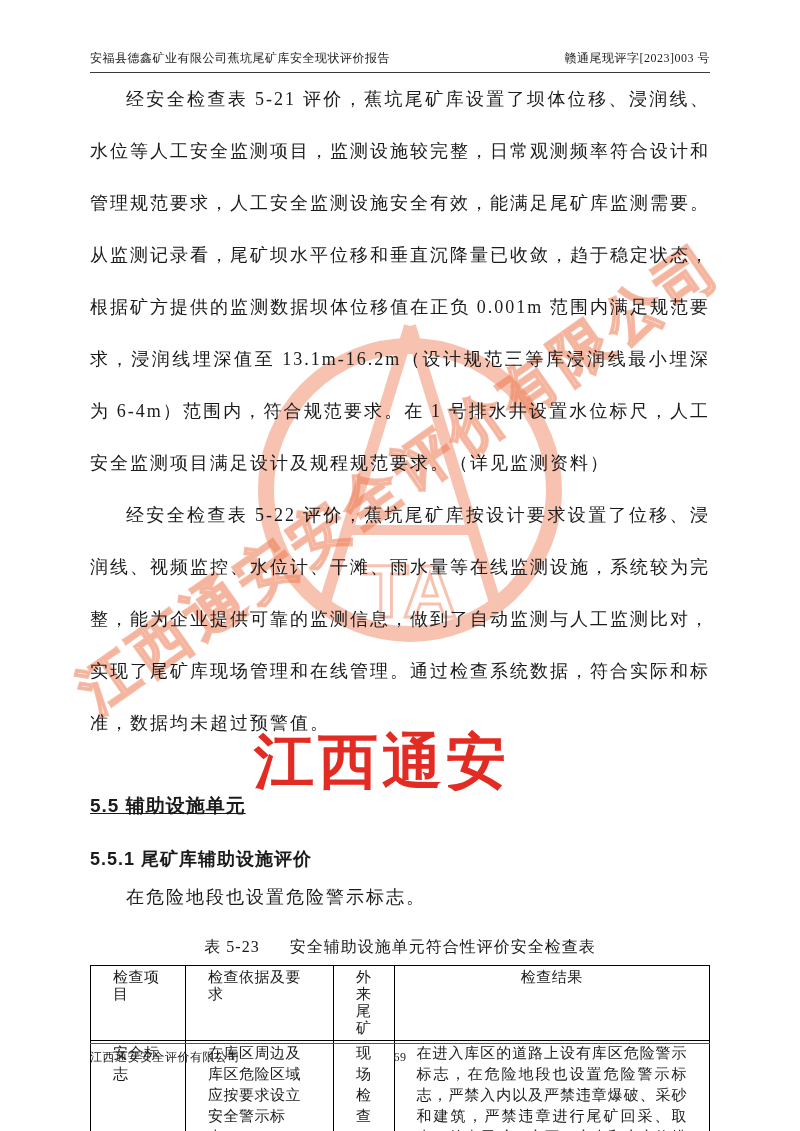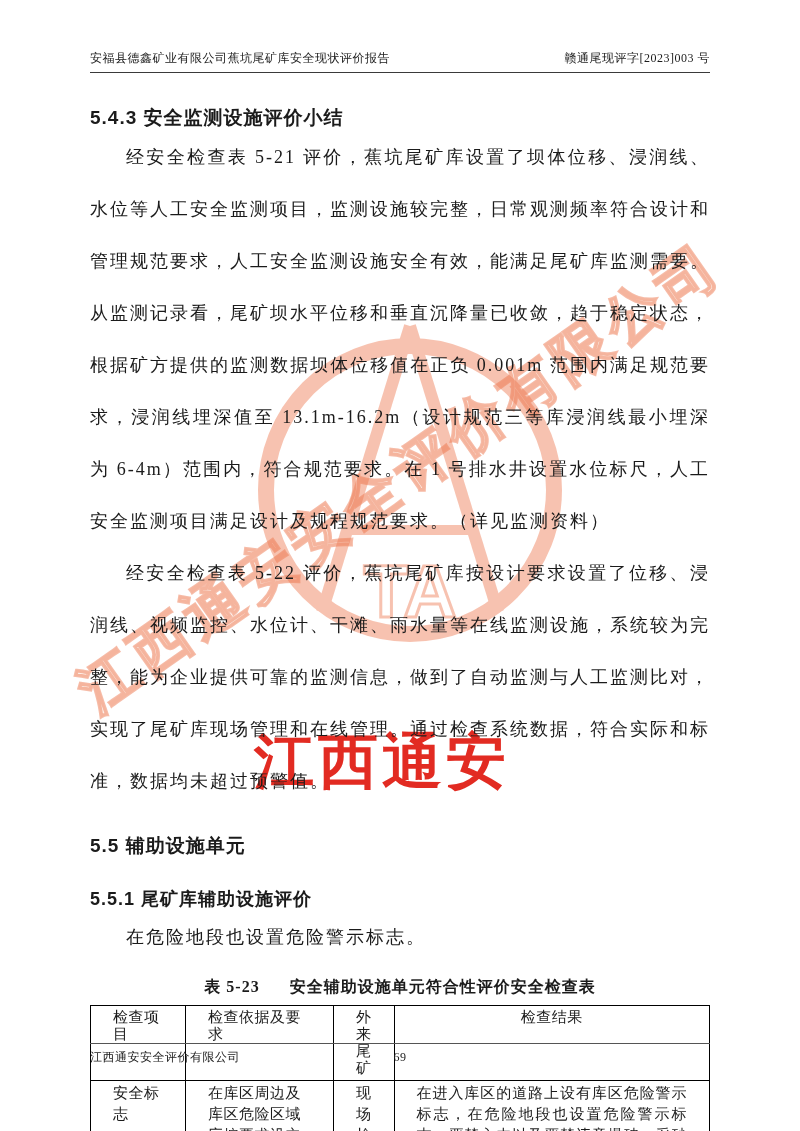--- a/index.html
+++ b/index.html
@@ -31,35 +31,35 @@
   .doc-header{
     display:flex;justify-content:space-between;align-items:flex-end;
     font-size:12px;letter-spacing:0.5px;
     padding-bottom:5px;border-bottom:1px solid #3a3a3a;text-align:right;
   }
   .h-major{
     font-family:"Liberation Sans","DejaVu Sans",sans-serif;
     font-weight:bold;font-size:19px;letter-spacing:1px;
     margin:32px 0 0 0;
   }
-  .h-55{margin-top:26px;}
+  .h-55{margin-top:44px;text-decoration:underline;}
   .h-minor{
     font-family:"Liberation Sans","DejaVu Sans",sans-serif;
     font-weight:bold;font-size:18px;letter-spacing:1px;
     margin:28px 0 0 0;
   }
   p.body{
     margin:0;font-size:18px;line-height:52px;letter-spacing:2px;
     text-align:justify;text-indent:2em;
   }
   .p-first{margin-top:16px;}
   .p-short{margin-top:14px;line-height:34px;}
   .tbl-caption{
     margin-top:14px;font-size:16px;letter-spacing:1px;
-    display:flex;justify-content:center;gap:30px;font-weight:bold;
+    display:flex;justify-content:center;gap:30px;
   }
   table.checktable{
     width:100%;margin-top:7px;border-collapse:collapse;
     font-size:15px;line-height:21px;
   }
   .checktable th,.checktable td{
     border:1px solid #000;vertical-align:top;
     padding:2px 22px;font-weight:normal;text-align:left;
     letter-spacing:0.5px;
   }
@@ -93,21 +93,20 @@
     <div class="wm-red">江西通安</div>
   </div>
 
   <div class="content">
 
     <div class="doc-header">
       <span>安福县德鑫矿业有限公司蕉坑尾矿库安全现状评价报告</span>
       <span>赣通尾现评字[2023]003 号</span>
     </div>
 
-    <div class="h-major">5.4.3 安全监测设施评价小结</div>
 
     <p class="body p-first">经安全检查表 5-21 评价，蕉坑尾矿库设置了坝体位移、浸润线、水位等人工安全监测项目，监测设施较完整，日常观测频率符合设计和管理规范要求，人工安全监测设施安全有效，能满足尾矿库监测需要。从监测记录看，尾矿坝水平位移和垂直沉降量已收敛，趋于稳定状态，根据矿方提供的监测数据坝体位移值在正负 0.001m 范围内满足规范要求，浸润线埋深值至 13.1m-16.2m（设计规范三等库浸润线最小埋深为 6-4m）范围内，符合规范要求。在 1 号排水井设置水位标尺，人工安全监测项目满足设计及规程规范要求。（详见监测资料）</p>
 
     <p class="body">经安全检查表 5-22 评价，蕉坑尾矿库按设计要求设置了位移、浸润线、视频监控、水位计、干滩、雨水量等在线监测设施，系统较为完整，能为企业提供可靠的监测信息，做到了自动监测与人工监测比对，实现了尾矿库现场管理和在线管理。通过检查系统数据，符合实际和标准，数据均未超过预警值。</p>
 
     <div class="h-major h-55">5.5 辅助设施单元</div>
 
     <div class="h-minor">5.5.1 尾矿库辅助设施评价</div>
 
     <p class="body p-short">在危险地段也设置危险警示标志。</p>

